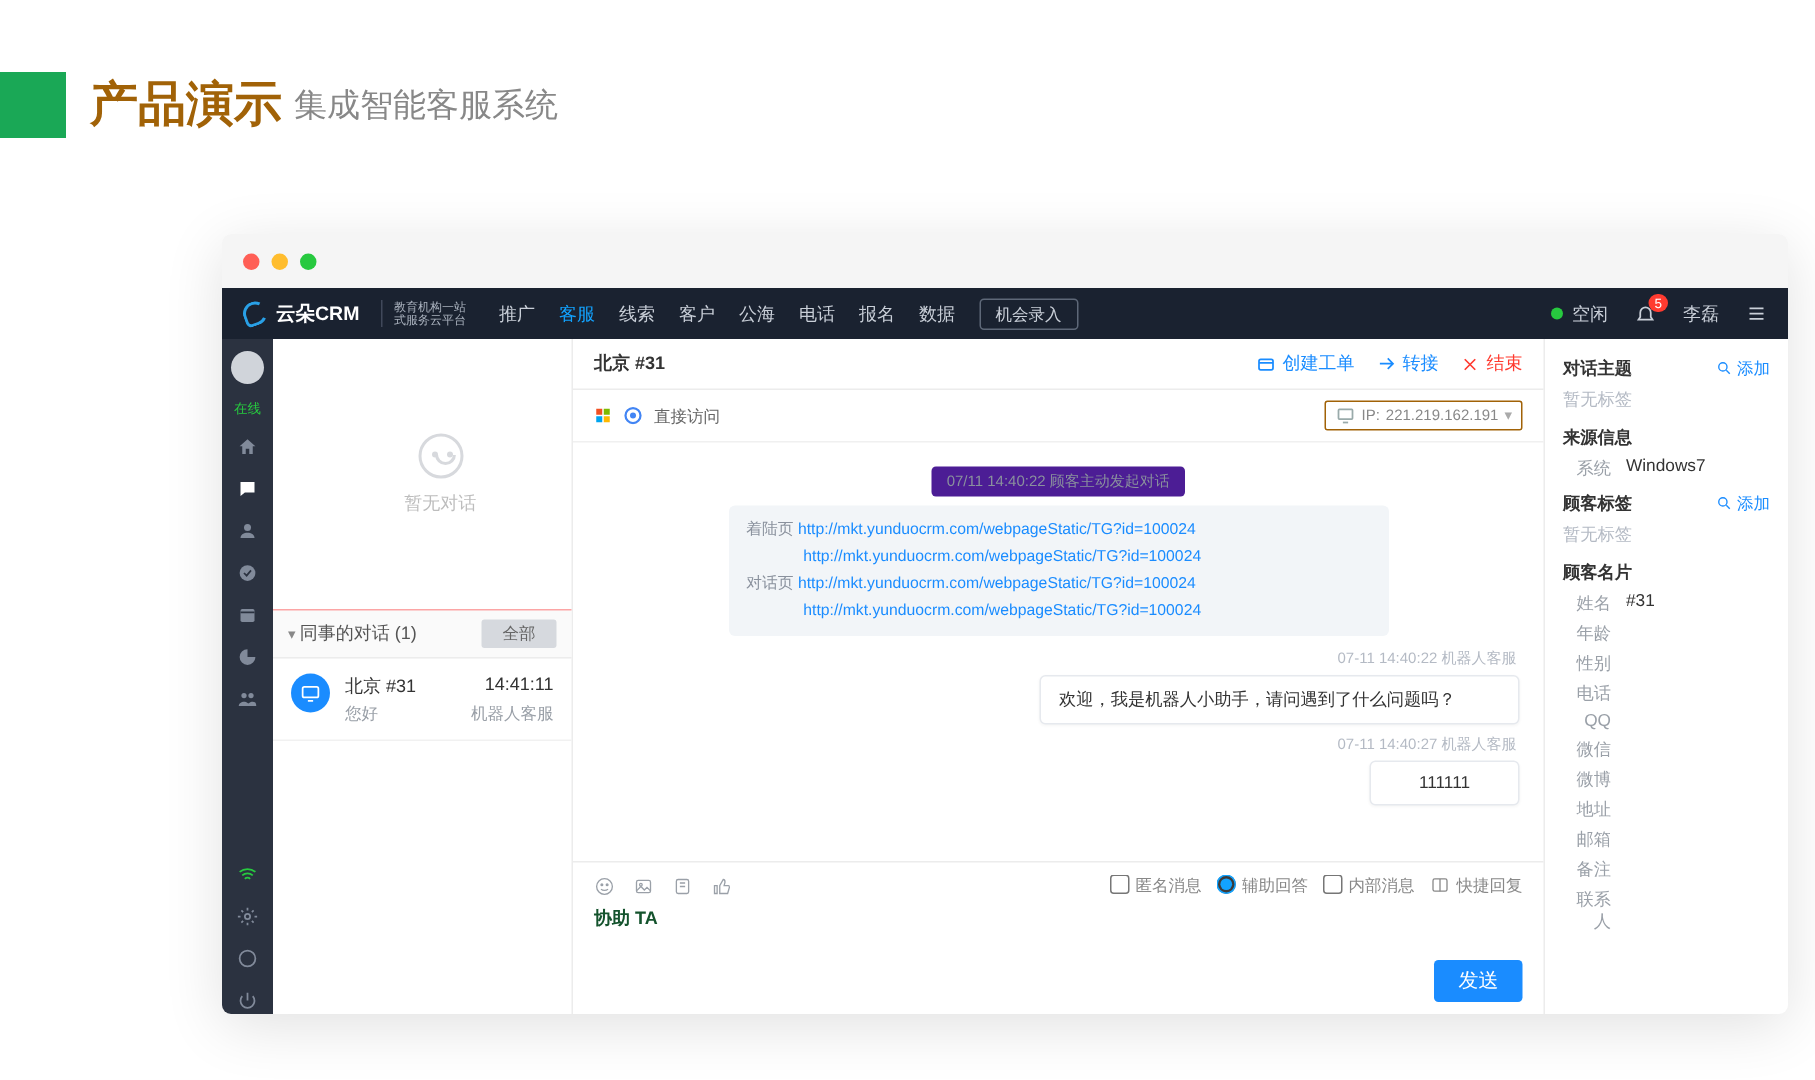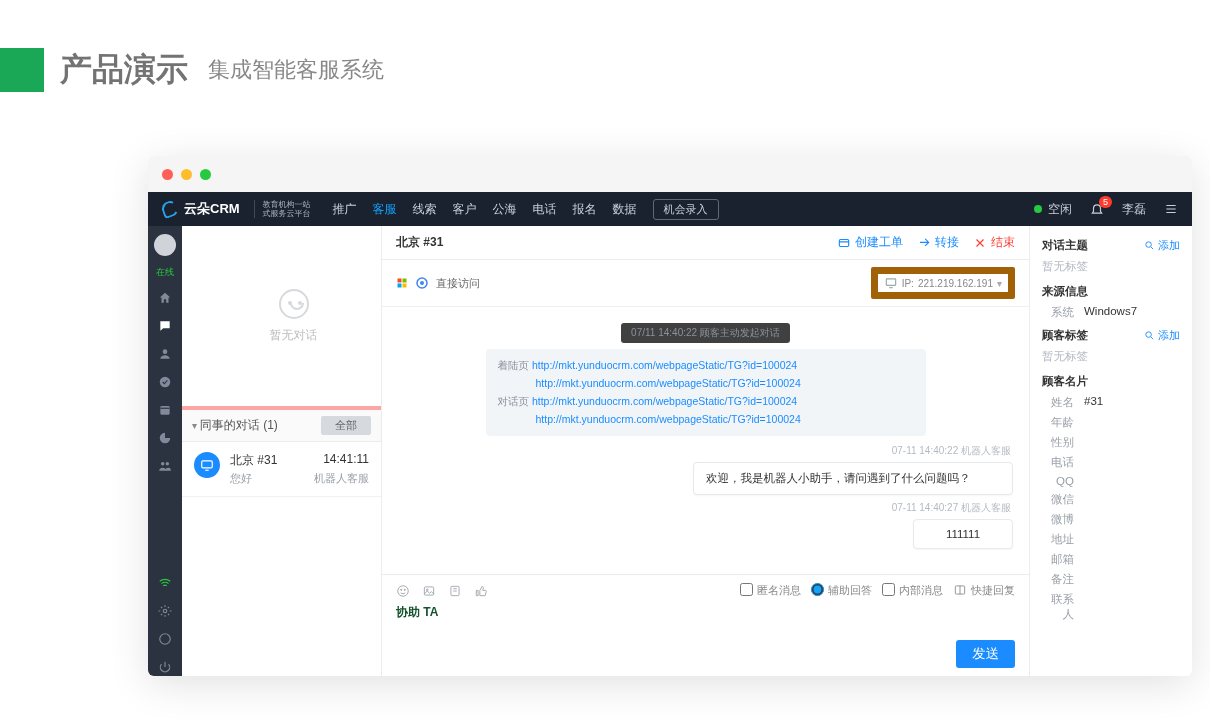--- a/index.html
+++ b/index.html
@@ -1,21 +1,21 @@
 <!DOCTYPE html>
 <html><head>
 <meta charset="utf-8">
 <style>
   *{box-sizing:border-box;margin:0;padding:0;font-family:-apple-system,BlinkMacSystemFont,"Segoe UI","PingFang SC","Microsoft YaHei",sans-serif;}
   body{background:#fff;width:1210px;height:720px;overflow:hidden;}
   
   .slide-title{display:flex;align-items:center;margin:48px 0 36px 0;}
   .green-block{width:44px;height:44px;background:#1aa856;}
-  .title-main{font-size:32px;font-weight:700;color:#737373;margin-left:16px;}
-  .title-sub{font-size:22px;color:#888;margin-left:20px;}
+  .title-main{font-size:32px;font-weight:700;color:#a16207;margin-left:16px;}
+  .title-sub{font-size:22px;color:#888;margin-left:8px;}
 
   
   .app{position:absolute;left:148px;top:156px;width:1044px;height:520px;background:#fff;border-radius:6px;box-shadow:0 8px 40px rgba(0,0,0,.12);overflow:hidden;font-size:12px;color:#555;}
   .mac-bar{height:36px;background:#f5f5f5;display:flex;align-items:center;padding-left:14px;gap:8px;}
   .dot{width:11px;height:11px;border-radius:50%;}
   .dot.red{background:#ff5f56;} .dot.yel{background:#ffbd2e;} .dot.grn{background:#27c93f;}
 
   .topbar{height:34px;background:#1a2230;display:flex;align-items:center;color:#c9cfd8;padding:0 14px;}
   .logo{display:flex;align-items:center;gap:6px;}
   .logo-ic{width:16px;height:16px;border:2px solid #29a0e6;border-radius:50% 50% 50% 4px;border-right-color:transparent;transform:rotate(-20deg);}
@@ -43,44 +43,44 @@
   .rail-ic.act{color:#fff;}
 
   
   .convs{width:200px;border-right:1px solid #ececec;display:flex;flex-direction:column;}
   .conv-hd{display:flex;align-items:center;justify-content:space-between;padding:8px 12px;border-bottom:1px solid #ececec;font-size:12px;color:#444;}
   .caret::before{content:"▾ ";color:#888;font-size:10px;}
   .empty{flex:0 0 180px;display:flex;flex-direction:column;align-items:center;justify-content:center;color:#bdbdbd;gap:8px;padding-left:24px;}
   .empty-face{width:30px;height:30px;border:2px solid #d7d9dd;border-radius:50%;position:relative;}
   .empty-face::before{content:"";position:absolute;left:7px;top:10px;width:4px;height:4px;border-radius:50%;background:#d7d9dd;box-shadow:10px 0 0 #d7d9dd;}
   .empty-face::after{content:"";position:absolute;left:9px;bottom:7px;width:10px;height:5px;border:2px solid #d7d9dd;border-top:none;border-radius:0 0 10px 10px;}
-  .conv-hd2{display:flex;align-items:center;justify-content:space-between;padding:6px 10px;border-top:4px solid #fca5a5;border-bottom:1px solid #ececec;background:#fafafa;font-size:12px;}
+  .conv-hd2{display:flex;align-items:center;justify-content:space-between;padding:6px 10px;border-top:1px solid #fca5a5;border-bottom:1px solid #ececec;background:#fafafa;font-size:12px;}
   .pill{background:#d6d9de;color:#666;border-radius:2px;padding:2px 14px;font-size:11px;}
   .conv-item{display:flex;align-items:flex-start;gap:10px;padding:10px 12px;border-bottom:1px solid #f1f1f1;cursor:pointer;}
   .conv-ic{width:26px;height:26px;border-radius:50%;background:#1a8cff;display:flex;align-items:center;justify-content:center;color:#fff;}
   .conv-body{flex:1;}
   .conv-row{display:flex;justify-content:space-between;font-size:12px;color:#333;}
   .conv-row.sub{color:#9aa0a8;font-size:11px;margin-top:2px;}
 
   
   .chat{flex:1;display:flex;flex-direction:column;border-right:1px solid #ececec;min-width:0;}
   .chat-hd{display:flex;align-items:center;padding:8px 14px;border-bottom:1px solid #ececec;}
   .chat-title{font-weight:600;color:#333;}
   .chat-actions{margin-left:auto;display:flex;gap:14px;align-items:center;}
   .act-link{display:flex;align-items:center;gap:4px;color:#1a8cff;cursor:pointer;}
   .act-link.red{color:#ff3b30;}
   .chat-meta{padding:7px 14px;border-bottom:1px solid #f0f0f0;display:flex;align-items:center;gap:8px;color:#666;font-size:11px;}
-  .ip-box{margin-left:auto;border:7px solid #a16207;border-radius:2px;padding:2px 6px;color:#888;font-size:10px;display:flex;align-items:center;gap:4px;}
+  .ip-box{margin-left:auto;border:1px solid #a16207;border-radius:2px;padding:2px 6px;color:#888;font-size:10px;display:flex;align-items:center;gap:4px;}
   .win-ic{width:12px;height:12px;display:inline-block;}
   .chat-url{padding:6px 14px;border-bottom:1px solid #f0f0f0;font-size:11px;color:#666;}
   .chat-url a{color:#1a8cff;text-decoration:none;}
 
   .chat-body{flex:1;overflow:auto;padding:10px 16px;font-size:11px;color:#666;}
   .sys-line{display:flex;justify-content:center;margin:6px 0;}
-  .sys-tag{background:#404040;color:#8a919d;border-radius:3px;padding:3px 10px;font-size:10px;}
+  .sys-tag{background:#4c1d95;color:#8a919d;border-radius:3px;padding:3px 10px;font-size:10px;}
   .ref-box{background:#f2f5f8;border-radius:4px;padding:8px 12px;margin:4px auto 8px auto;max-width:440px;font-size:10.5px;line-height:1.7;}
   .ref-box .lab{color:#8a919d;margin-top:22px;}
   .ref-box a{color:#1a8cff;text-decoration:none;}
   .stamp{color:#b4bac4;font-size:10px;text-align:right;margin:6px 2px 4px 0;}
   .bubble{background:#fff;border:1px solid #e6e9ee;border-radius:4px;padding:8px 12px;max-width:320px;margin-left:auto;color:#333;font-size:11.5px;box-shadow:0 1px 2px rgba(0,0,0,.04);}
 
   .composer{border-top:1px solid #ececec;padding:8px 14px;}
   .comp-tools{display:flex;align-items:center;gap:12px;color:#9aa0a8;}
   .comp-right{margin-left:auto;display:flex;align-items:center;gap:10px;font-size:11px;color:#888;}
   .chk{display:flex;align-items:flex-start;gap:4px;}

